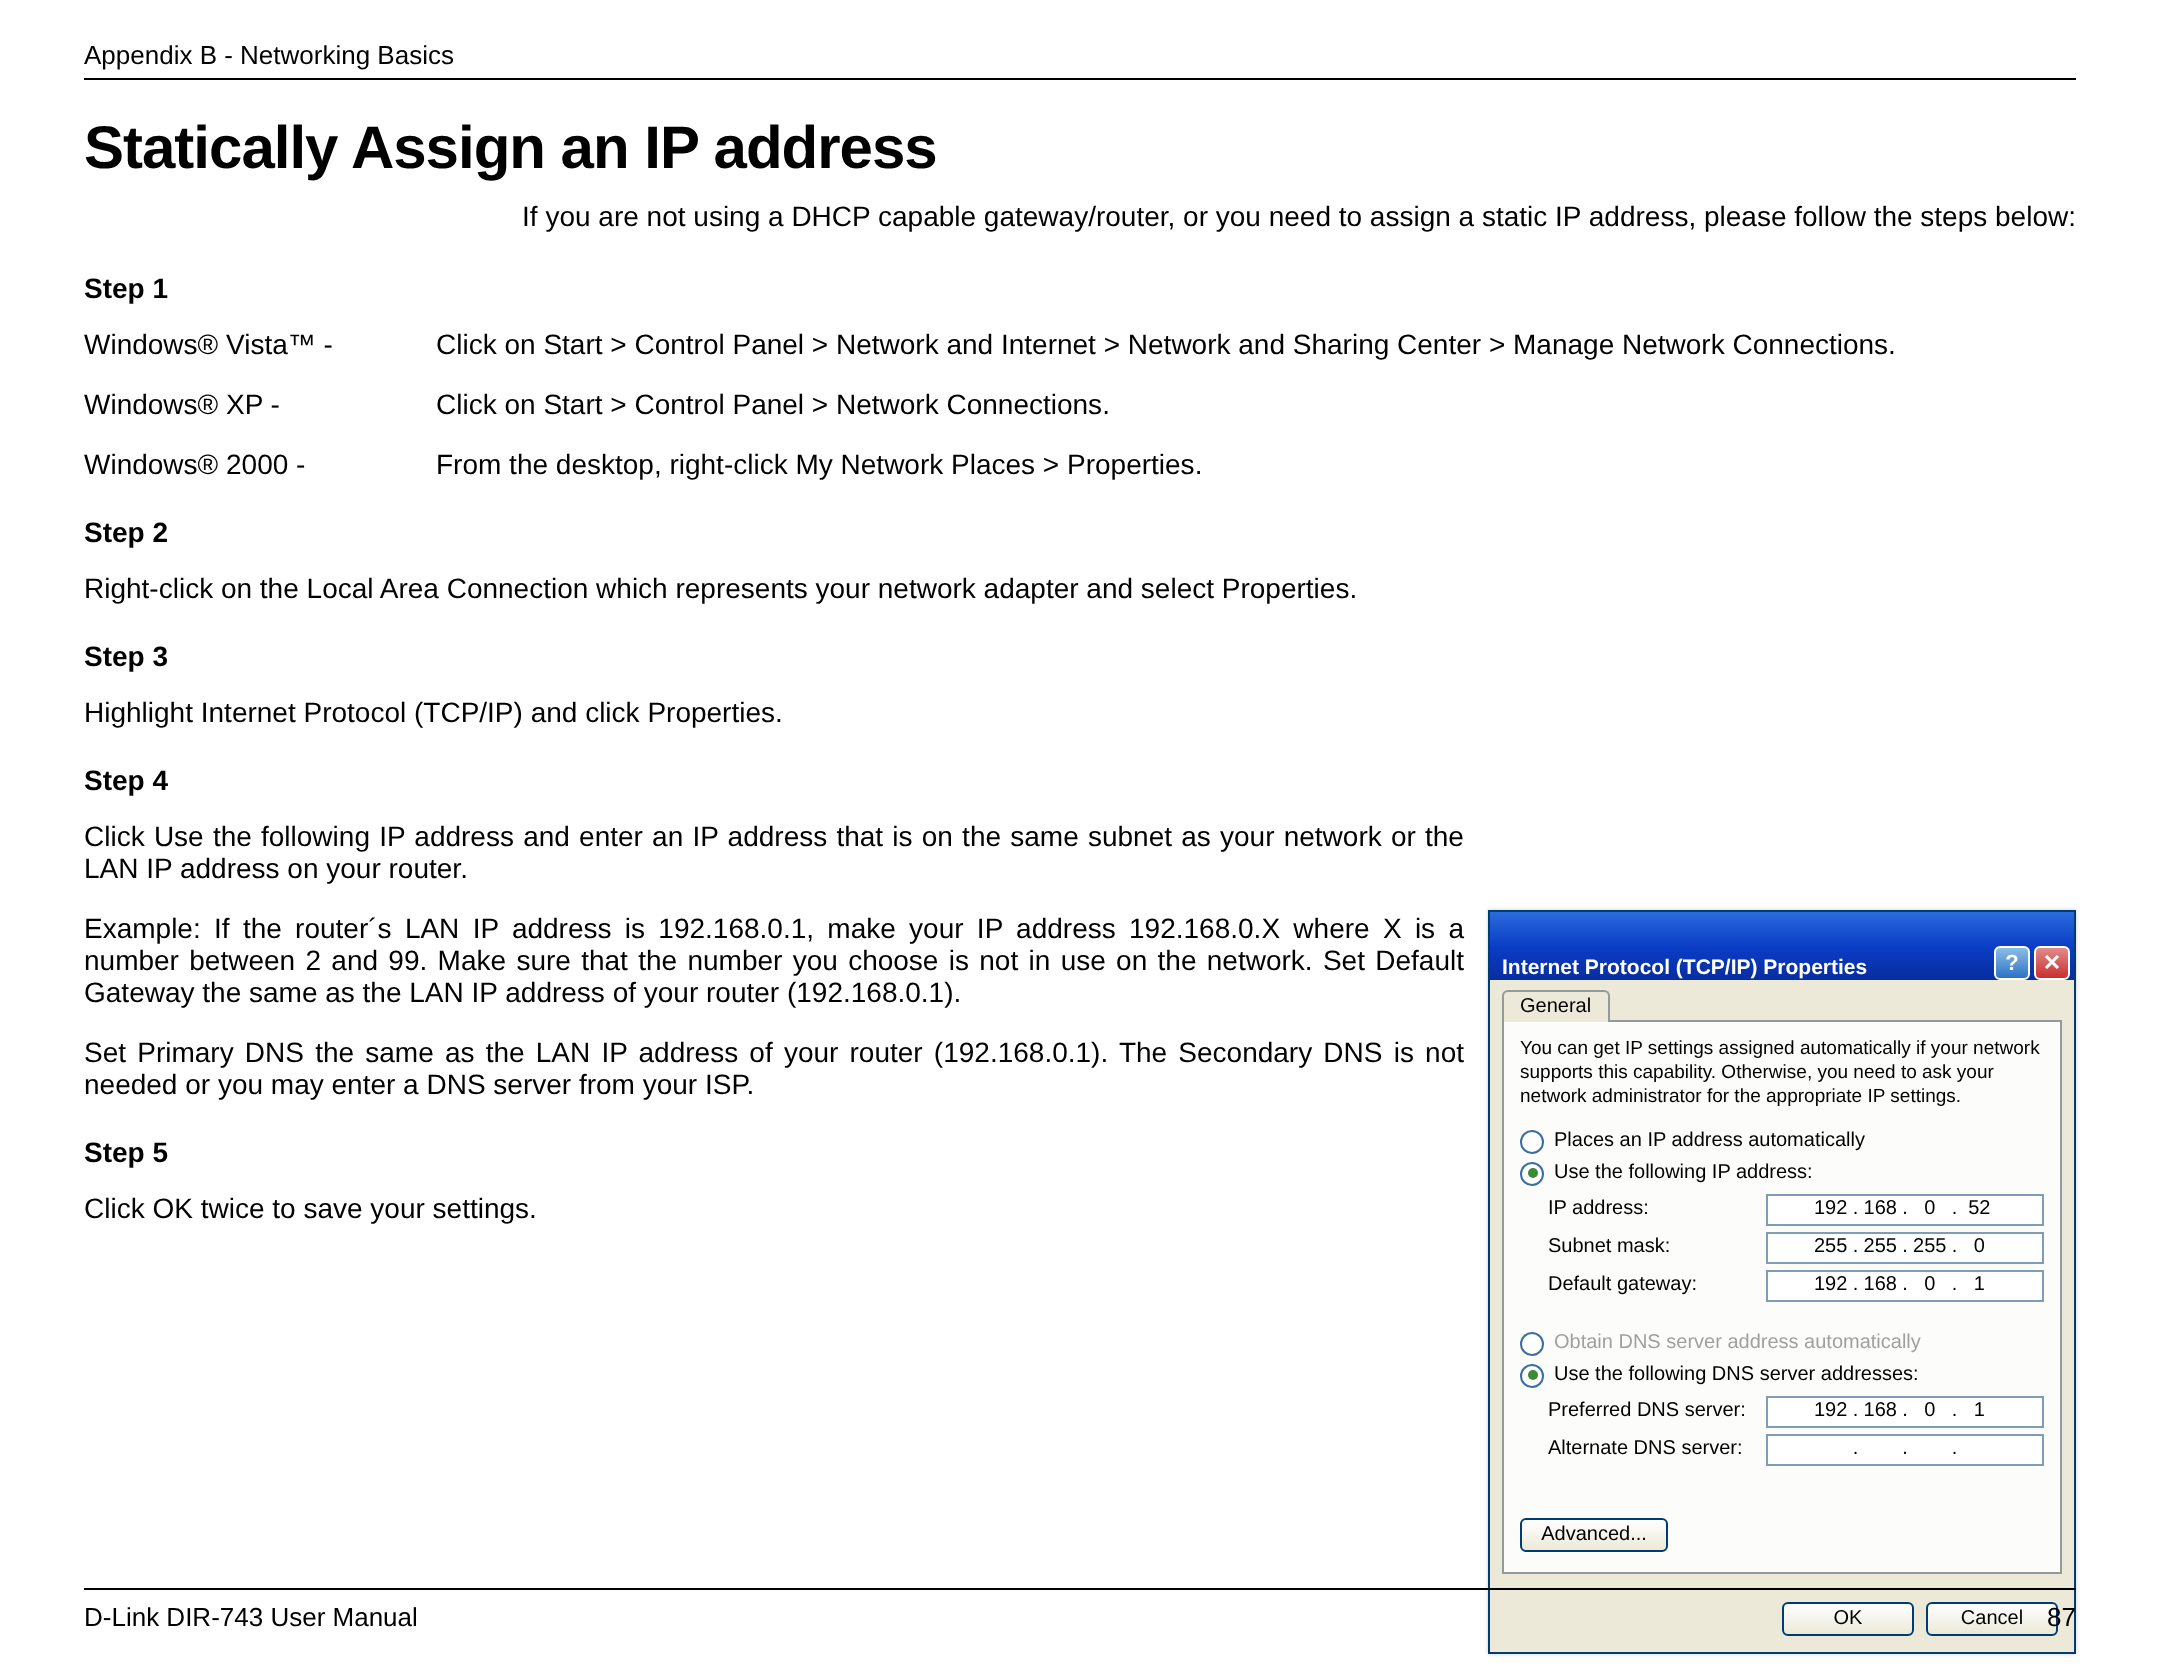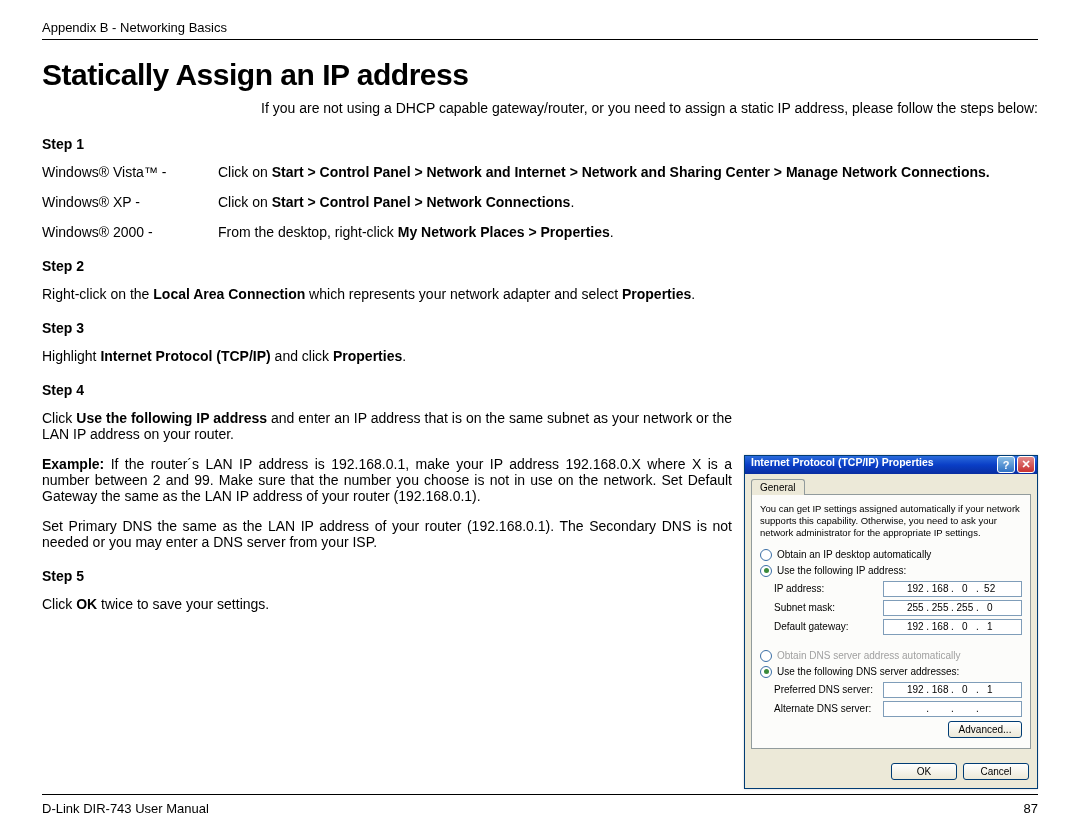--- a/index.html
+++ b/index.html
@@ -56,21 +56,21 @@
   }
   .step1-text.just { text-align: justify; }
   .body-text {
     font-size: 14px;
     margin: 0 0 14px 0;
     text-align: justify;
   }
   .narrow-col {
     width: 690px;
   }
-  b { font-weight: 700; }
+  b { font-weight: 400; }
 
   
   .footer {
     position: absolute;
     left: 42px; right: 42px;
     bottom: 18px;
     border-top: 1.5px solid #000;
     padding-top: 6px;
     font-size: 13px;
     display: flex;
@@ -83,26 +83,26 @@
     top: 455px;
     right: 42px;
     width: 292px;
     border: 1px solid #003c74;
     background: #ece9d8;
     font-family: Tahoma, sans-serif;
     font-size: 10px;
     box-shadow: 0 0 2px rgba(0,0,0,0.2);
   }
   .titlebar {
-    height: 18px;
+    height: 34px;
     background: linear-gradient(to bottom, #3a80e8 0%, #0A246A 6%, #1c5bd0 12%, #0A57d8 40%, #0A246A 100%);
     background: linear-gradient(to bottom, #2a6bdc, #0a3ec6 50%, #082da0);
     color: #fff;
     display: flex;
-    align-items: flex-start;
+    align-items: flex-end;
     padding: 0 2px 0 6px;
     font-size: 10.5px;
     font-weight: 700;
   }
   .titlebar .spacer { flex: 1; }
   .tb-btn {
     width: 18px; height: 17px;
     background: linear-gradient(to bottom, #e38a8a, #c83030);
     border: 1px solid #fff;
     border-radius: 3px;
@@ -183,22 +183,22 @@
     background: linear-gradient(to bottom, #fff, #ece9d8);
     border-radius: 3px;
     padding: 2px 0;
     font-size: 10px;
     font-family: Tahoma, sans-serif;
     width: 64px;
     text-align: center;
     cursor: default;
   }
   .adv-row {
-    display: flex; justify-content: flex-end;
-    margin-top: 4px;
+    display: flex; justify-content: flex-start;
+    margin-top: 26px;
   }
   .bottom-btns {
     display: flex;
     justify-content: flex-end;
     gap: 6px;
     padding: 6px 8px 8px 0;
   }
   .group-sep {
     height: 1px;
     margin: 8px 0 6px 0;
@@ -271,21 +271,21 @@
       <span>✕</span>
     </div>
   </div>
   <div class="dlg-body">
     <div class="tab">General</div>
     <div class="panel">
       <div class="panel-text">You can get IP settings assigned automatically if your network supports this capability. Otherwise, you need to ask your network administrator for the appropriate IP settings.</div>
 
       <div class="radio-row">
         <span class="radio"></span>
-        <span>Obtain an IP desktop automatically</span>
+        <span>Places an IP address automatically</span>
       </div>
       <div class="radio-row">
         <span class="radio sel"></span>
         <span>Use the following IP address:</span>
       </div>
 
       <div class="field-row">
         <span class="field-label">IP address:</span>
         <div class="ip-box">
           <span class="oct">192</span>

